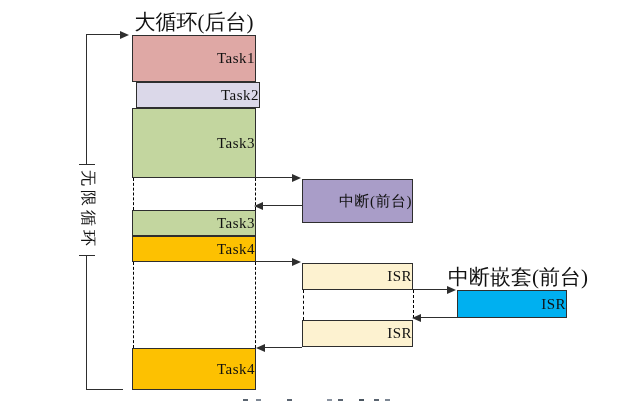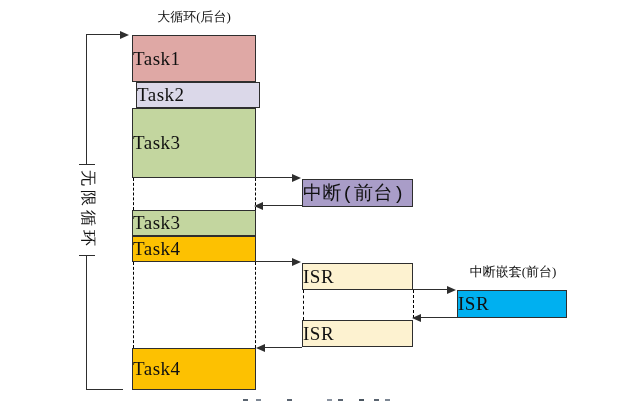--- a/index.html
+++ b/index.html
@@ -7,27 +7,27 @@
     position:relative;
     width:641px;height:405px;
     background:#ffffff;
     font-family:"Liberation Serif","DejaVu Serif",serif;
     overflow:hidden;
   }
   .box{
     position:absolute;
     box-sizing:border-box;
     border:1.5px solid #2e2e2e;
-    display:flex;align-items:center;justify-content:flex-start;
-    font-size:19px;color:#111;
+    display:flex;align-items:center;justify-content:flex-end;
+    font-size:15px;color:#111;
     letter-spacing:0.5px;
   }
   .label{
     position:absolute;
-    font-size:13px;color:#111;
+    font-size:21px;color:#111;
     text-align:center;
     white-space:nowrap;
   }
   .vlabel{
     position:absolute;
     left:46px;top:200px;
     width:84px;height:20px;
     transform:rotate(90deg);
     transform-origin:center center;
     font-size:16px;color:#111;
@@ -87,21 +87,21 @@
   </div>
 
   <div class="box" style="left: 132px; top: 236px; width: 124px; height: 26px; background-color: rgb(253, 193, 1);">
     <span>Task4</span>
   </div>
 
   <div class="box" style="left: 132px; top: 348px; width: 124px; height: 42px; background-color: rgb(253, 193, 1);">
     <span>Task4</span>
   </div>
 
-  <div class="box" style="left: 302px; top: 179px; width: 111px; height: 28px; background-color: rgb(169, 157, 200); font-family: Liberation Mono, monospace;">
+  <div class="box" style="left: 302px; top: 179px; width: 111px; height: 44px; background-color: rgb(169, 157, 200);">
     <span>中断(前台)</span>
   </div>
 
   <div class="box" style="left: 302px; top: 263px; width: 111px; height: 27px; background-color: rgb(253, 242, 208);">
     <span>ISR</span>
   </div>
 
   <div class="box" style="left: 302px; top: 320px; width: 111px; height: 27px; background-color: rgb(253, 242, 208);">
     <span>ISR</span>
   </div>

